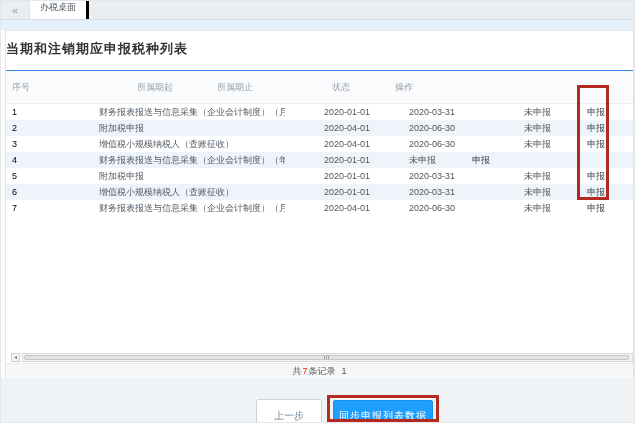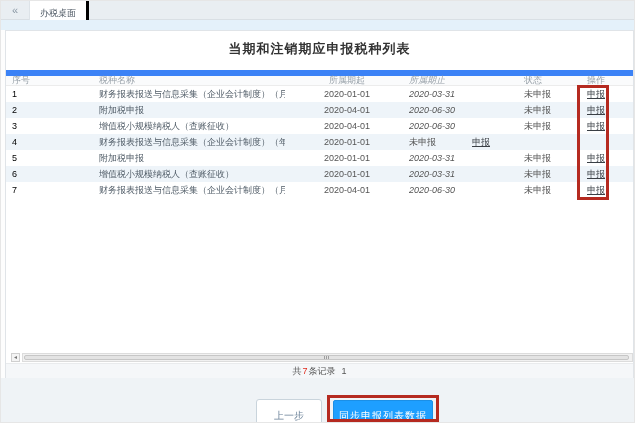--- a/index.html
+++ b/index.html
@@ -14,59 +14,59 @@
   .tabbar {
     position:absolute; left:0; top:0; width:635px; height:19px;
     background:#e9eef2; border-bottom:1px solid #d9dfe4;
     display:flex; align-items:stretch;
   }
   .tab-collapse {
     width:28px; display:flex; align-items:center; justify-content:center;
     color:#8a98a5; font-size:11px; cursor:pointer;
   }
   .tab {
-    display:flex; align-items:center; padding:12px 10px;
+    display:flex; align-items:flex-start; padding:0 10px;
     background:#fff; border-right:3px solid #000000; border-left:1px solid #dde3e8;
     font-size:9px; color:#4a5560; white-space:nowrap;
   }
   .tab.active { border-top:2px solid #3398dc; }
   .tab .close {
     margin-left:7px; color:#9aa7b2; font-size:10px; line-height:1;
   }
   
   .substrip {
     position:absolute; left:0; top:19px; width:635px; height:10px;
     background:#e4f1fa;
   }
   
   .panel {
     position:absolute; left:4px; top:29px; width:629px; height:348px;
     background:#fff; border:1px solid #e0e4e8;
   }
   .page-title {
     position:absolute; top:9px; left:0; width:100%;
-    text-align:center; font-size:13px; font-weight:bold; color:#333;
+    font-size:13px; font-weight:bold; color:#333;
     letter-spacing:1px;
   }
   
   .tbl { position:absolute; left:0; top:39px; width:627px; }
   .trow { display:flex; align-items:center; height:16px; font-size:9px; }
   .thead {
-    height:16px; background:#fafbfc; color:#98a1a9;
-    border-top:6px solid #3b82f6; border-bottom:1px solid #ececec;
+    height:34px; background:#fafbfc; color:#98a1a9;
+    border-top:1px solid #3b82f6; border-bottom:1px solid #ececec;
   }
   .trow.alt { background:#eef4f9; }
   .c { padding-left:6px; overflow:hidden; white-space:nowrap; }
   .c-seq   { width:87px; }
   .c-name  { width:192px; color:#4f5b66; }
   .c-start { width:118px; color:#555;text-align:center; }
-  .c-end   { width:115px; color:#555;font-style:italic; }
+  .c-end   { width:115px; color:#555; }
   .c-stat  { width:63px;  color:#555; }
   .c-act   { flex:1; color:#3a3f45; }
-  .c-act span { cursor:pointer;text-decoration:underline; }
+  .c-act span { cursor:pointer; }
   .thead .c { color:#98a1a9; }
   
   .anno { position:absolute; border:3px solid #b52a20; background:transparent; z-index:9; }
   .anno-actions { left:576px; top:84px;  width:32px;  height:115px; }
   .anno-sync    { left:326px; top:394px; width:112px; height:27px; }
   
   .hscroll { position:absolute; left:0; top:322px; width:627px; height:9px; }
   .hs-arrow {
     position:absolute; left:5px; top:0; width:9px; height:9px;
     background:#f4f4f4; border:1px solid #cfcfcf; color:#777;
@@ -122,21 +122,20 @@
   </div>
 
   <div class="substrip"></div>
 
   <div class="panel">
     <div class="page-title">当期和注销期应申报税种列表</div>
 
     <div class="tbl">
       <div class="trow thead">
         <div class="c c-seq">序号</div>
-        <div class="c c-name">税种名称</div>
         <div class="c c-start">所属期起</div>
         <div class="c c-end">所属期止</div>
         <div class="c c-stat">状态</div>
         <div class="c c-act">操作</div>
       </div>
 
       <div class="trow">
         <div class="c c-seq">1</div>
         <div class="c c-name">财务报表报送与信息采集（企业会计制度）（月季）</div>
         <div class="c c-start">2020-01-01</div>

